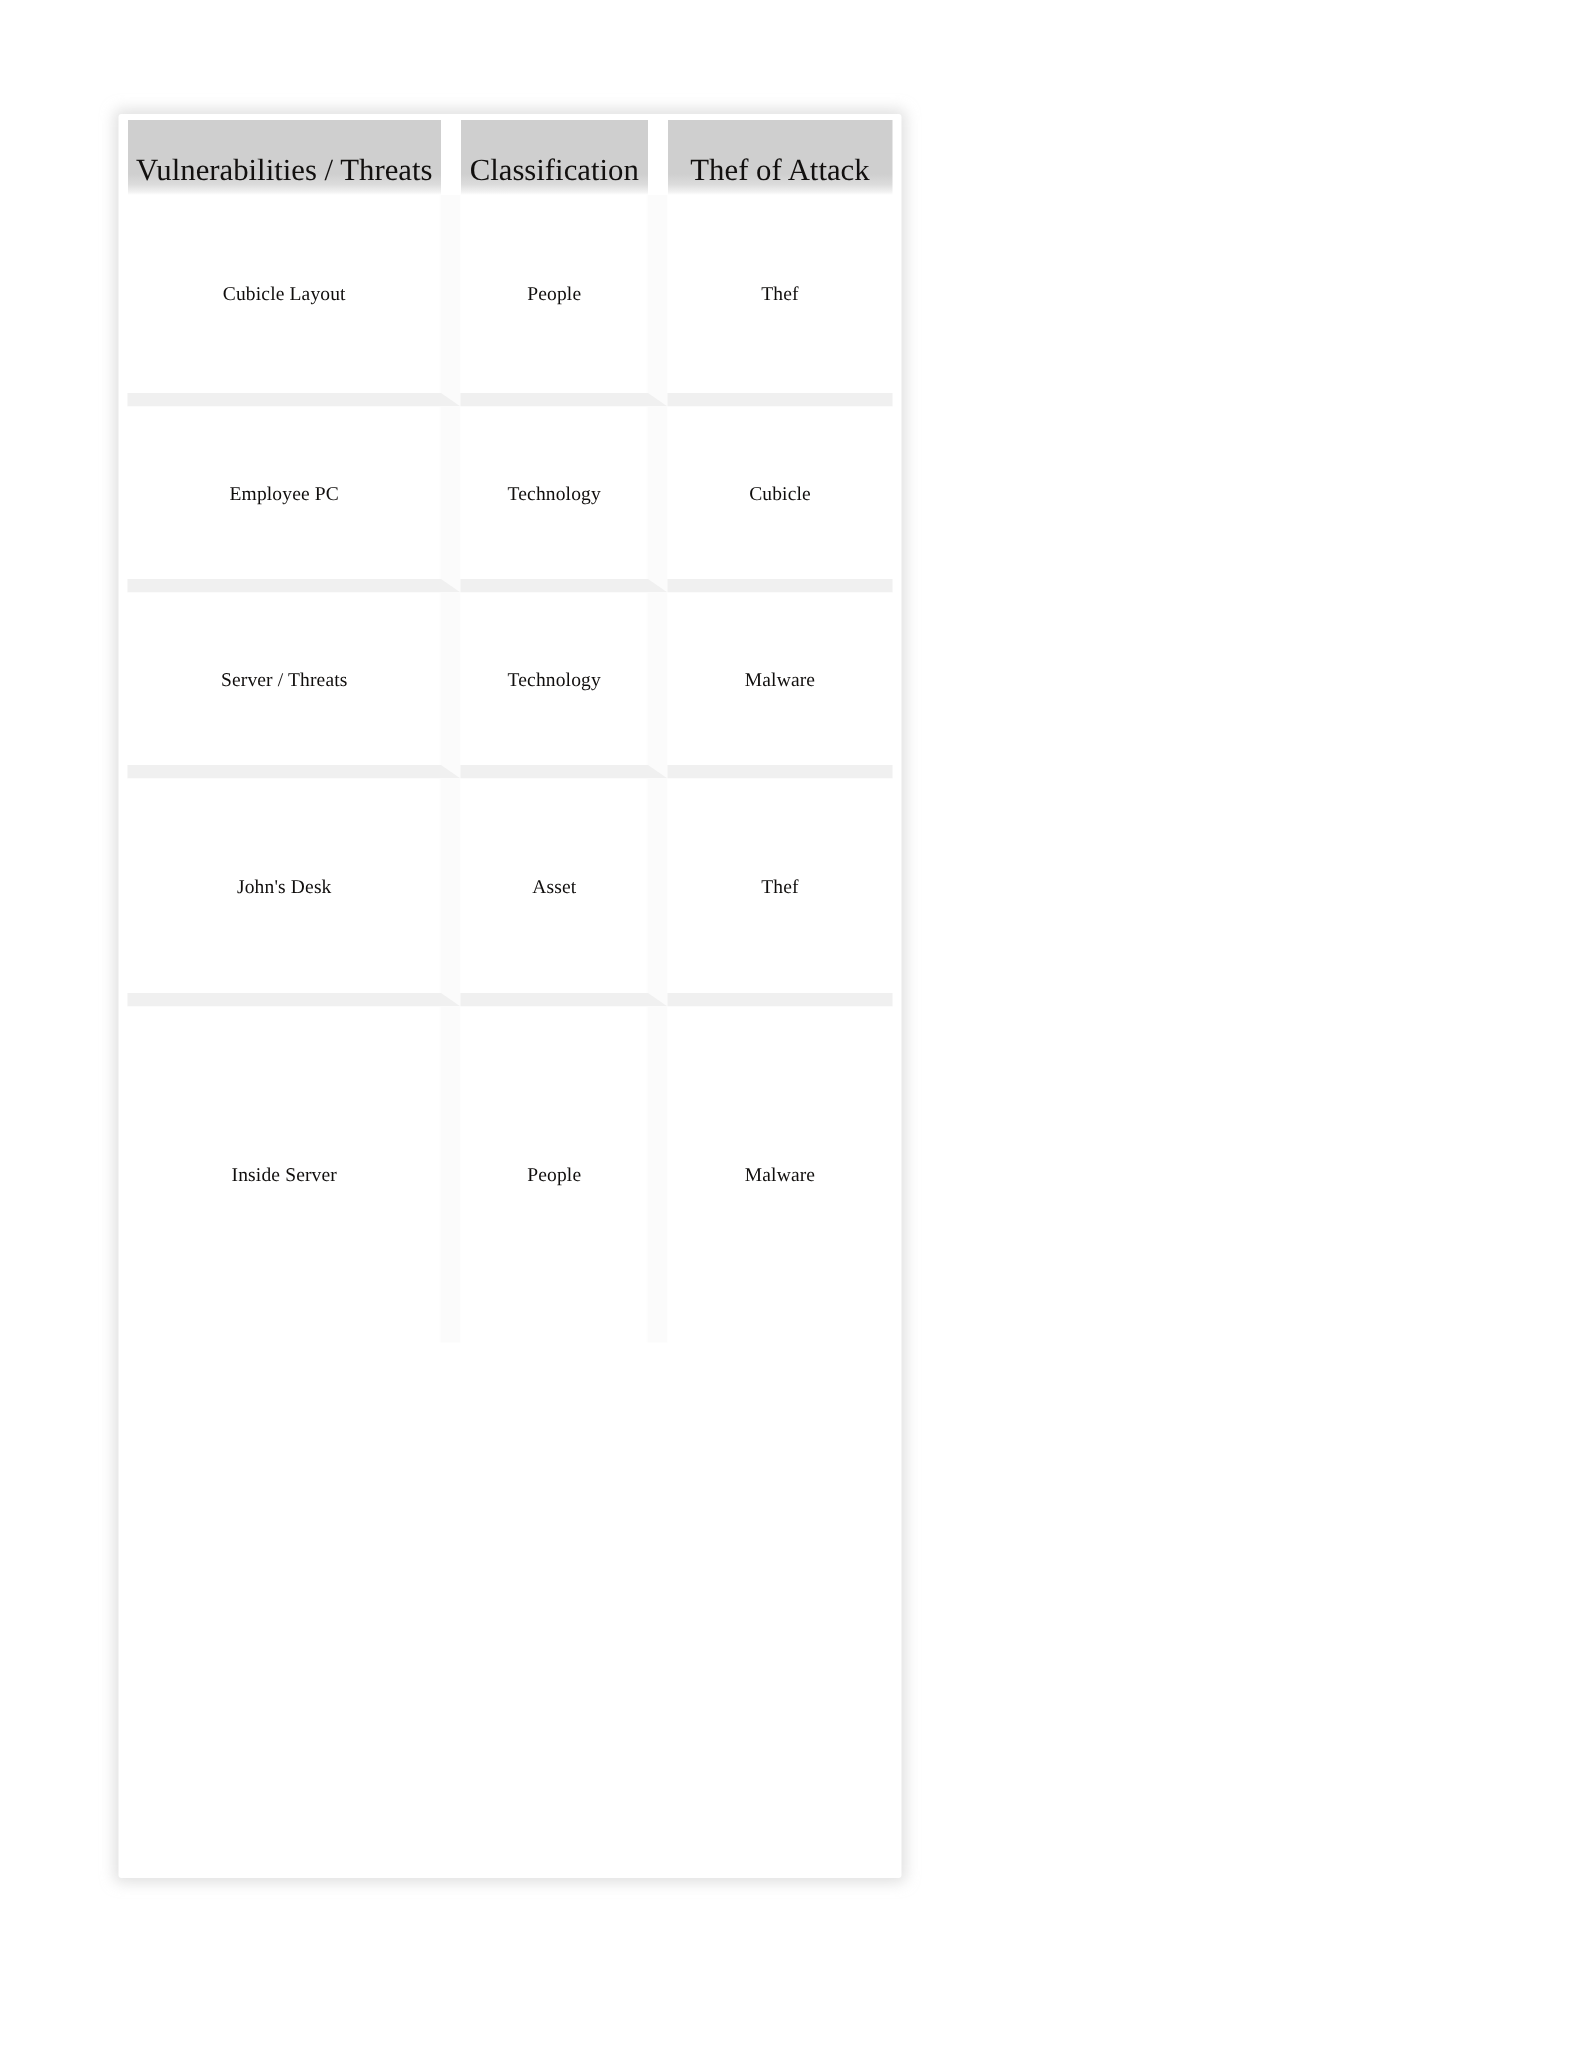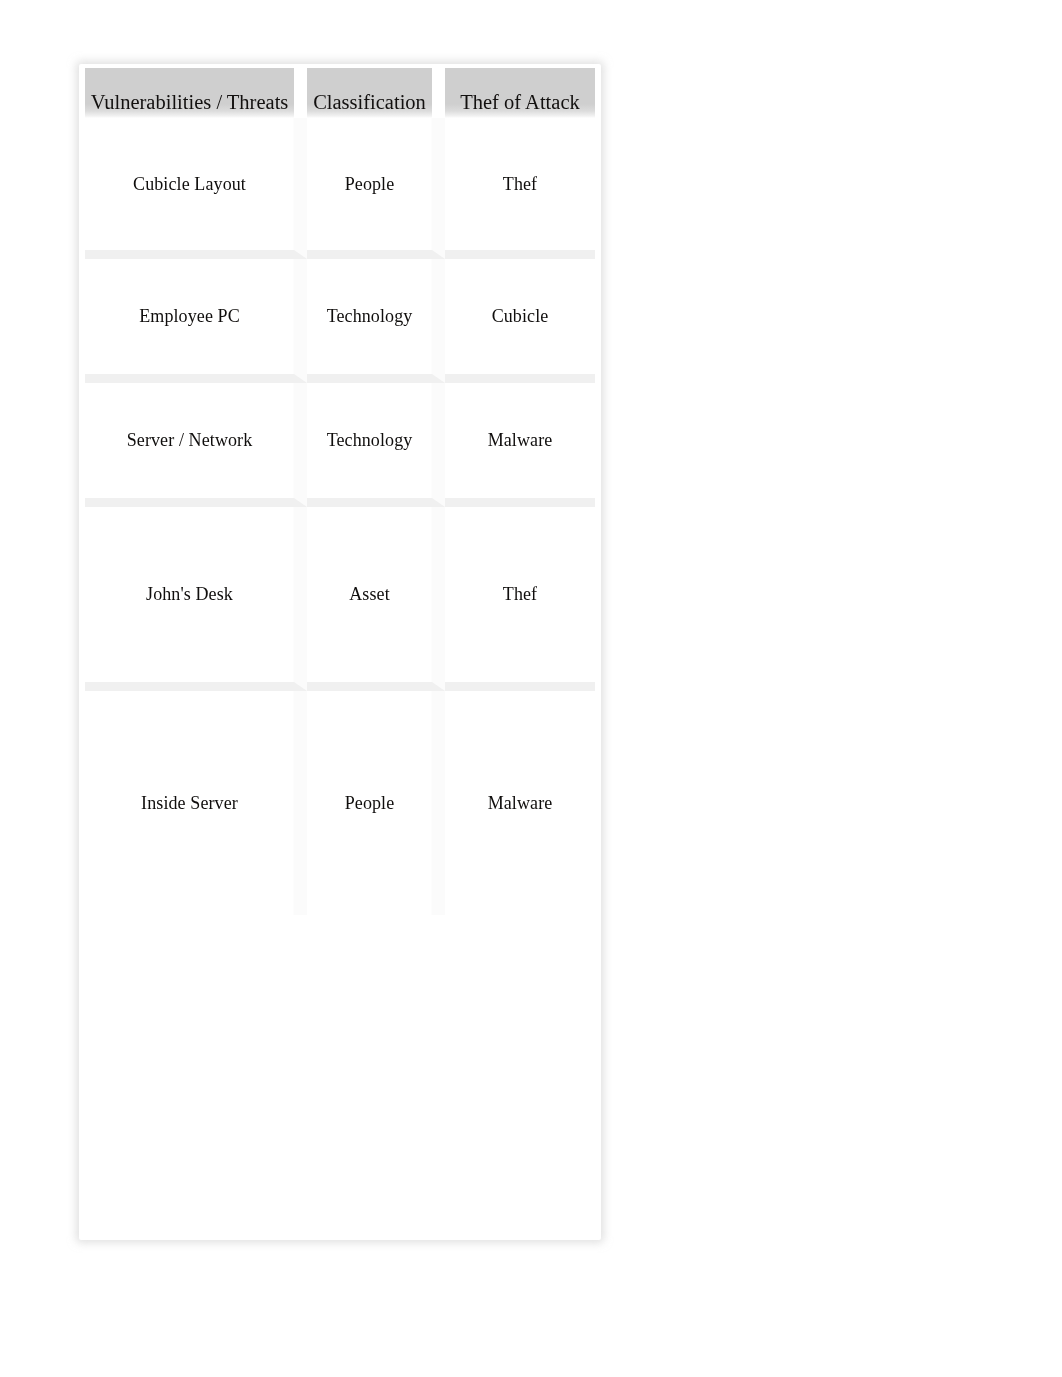--- a/index.html
+++ b/index.html
@@ -19,21 +19,21 @@
   #page {
     position: absolute;
     inset: 0;
     background: #ffffff;
   }
 
   
   #table-wrap {
     position: absolute;
     left: 85px;
-    top: 68px;
+    top: 80px;
     width: 510px;
     height: 1166px;
   }
 
   
   #table-wrap::before {
     content: "";
     position: absolute;
     left: -6px;
     top: -4px;
@@ -83,21 +83,21 @@
   }
   thead th .hdr-in {
     display: block;
     white-space: nowrap;
   }
 
   
   tbody td {
     text-align: center;
     vertical-align: middle;
-    font-size: 18px;
+    font-size: 13px;
     color: #100e0d;
     background: #ffffff;
     border-right: 13px solid #fbfbfb;
     border-bottom: 9px solid #f0f0f0;
     padding: 0 3px;
     filter: blur(0.2px);
   }
   tbody td.last { border-right: 0; }
   tbody tr.last td { border-bottom: 0; }
 
@@ -160,32 +160,32 @@
             <span class="cell-txt">Technology</span>
           </td>
           <td class="last">
             <span class="cell-txt">Cubicle</span>
           </td>
         </tr>
 
 
         <tr style="height:124px">
           <td class="sepL">
-            <span class="cell-txt">Server / Network</span>
+            <span class="cell-txt">Server / Threats</span>
           </td>
           <td class="sepL">
             <span class="cell-txt">Technology</span>
           </td>
           <td class="last">
             <span class="cell-txt">Malware</span>
           </td>
         </tr>
 
 
-        <tr style="height:184px">
+        <tr style="height:152px">
           <td class="sepL">
             <span class="cell-txt">John's Desk</span>
           </td>
           <td class="sepL">
             <span class="cell-txt">Asset</span>
           </td>
           <td class="last">
             <span class="cell-txt">Thef</span>
           </td>
         </tr>

